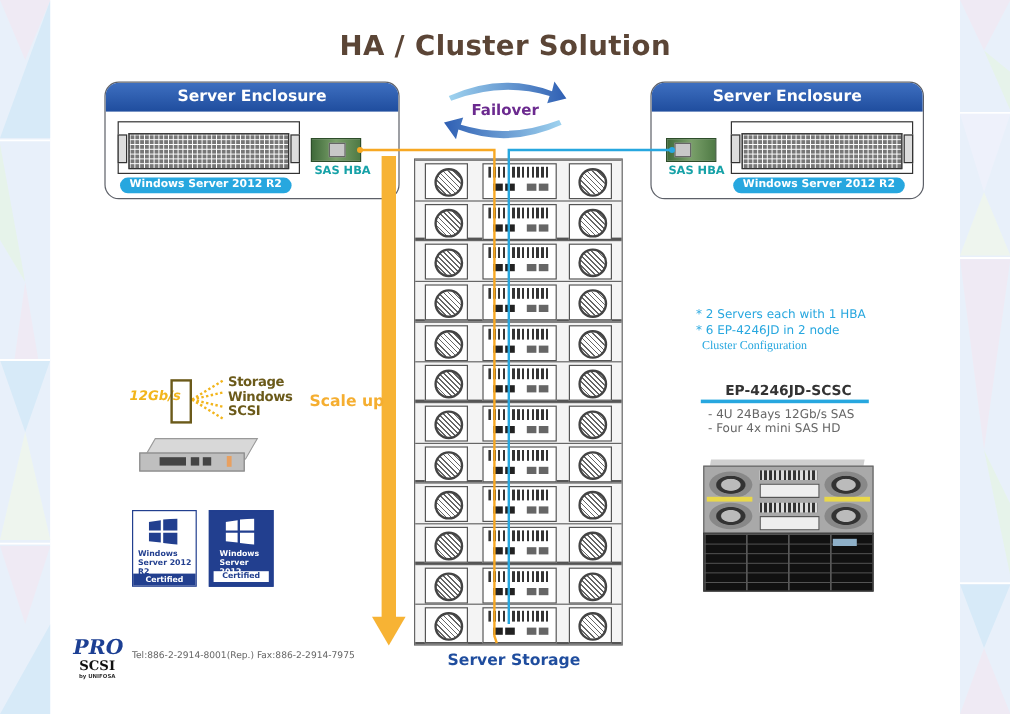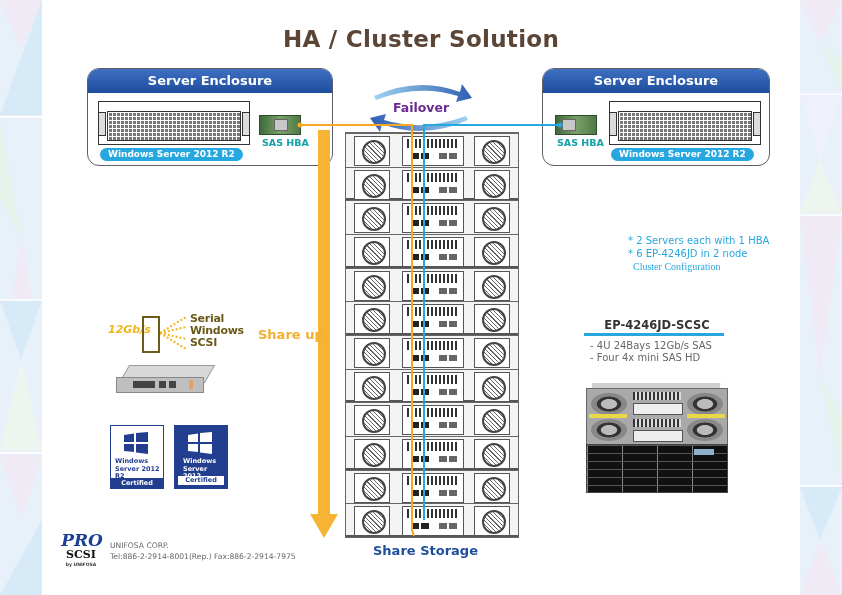--- a/index.html
+++ b/index.html
@@ -27,29 +27,29 @@
   .fan { position:absolute; width:34px; height:28px; border:1px solid #555; background:#fff; top:2px; }
   .fan .ring { position:absolute; left:7px; top:3px; width:20px; height:20px; border-radius:50%; border:2px solid #444;
     background:repeating-linear-gradient(45deg,#fff 0 2px,#666 2px 3px), #fff; }
   .ctrl { position:absolute; left:56px; width:60px; height:28px; top:2px; border:1px solid #555; background:#fff; }
   .ctrl .vent { position:absolute; left:4px; right:4px; top:2px; height:9px; background:repeating-linear-gradient(90deg,#333 0 2px,#fff 2px 4px); }
   .ctrl .port { position:absolute; top:16px; width:8px; height:6px; background:#222; }
   .scale-arrow-shaft { position:absolute; left:318px; top:130px; width:12px; height:390px; background:#f7b334; }
   .scale-arrow-head { position:absolute; left:310px; top:514px; width:0; height:0; border-left:14px solid transparent; border-right:14px solid transparent; border-top:24px solid #f7b334; }
   .scale-label { left:258px; top:327px; color:#f5ae30; font-weight:bold; font-size:13px; }
   .share-label { left:373px; top:543px; color:#1f4d9e; font-weight:bold; font-size:13px; }
-  .notes { left:580px; top:234px; color:#27a7df; font-size:10px; line-height:13px;margin-left:48px; }
+  .notes { left:580px; top:256px; color:#27a7df; font-size:10px; line-height:13px; }
   .prod-title { left:590px; top:318px; width:134px; text-align:center; font-weight:bold; font-size:11.5px; color:#333; }
   .prod-line { left:584px; top:333px; width:140px; height:3px; background:#27a7df; }
   .prod-spec { left:590px; top:340px; font-size:10px; color:#666; line-height:12px; }
   .sas-logo { left:108px; top:313px; width:130px; height:48px; }
   .win-badge { width:52px; height:62px;text-decoration:underline; }
   .footer-text { left:110px; top:541px; font-size:7.6px; color:#666; line-height:10.5px; }
   .proware { left:58px; top:530px; width:46px; height:46px; }
-  .failover { left:368px; top:80px; width:106px; height:56px; }
+  .failover { left:368px; top:64px; width:106px; height:56px; }
 </style>
 </head>
 <body>
 
 <svg class="side side-left" viewBox="0 0 42 595" preserveAspectRatio="none">
   <rect x="0" y="0" width="42" height="595" fill="#e8f0fa"></rect>
   <polygon points="0,0 42,0 21,50" fill="#efeaf4"></polygon>
   <polygon points="42,0 42,115 0,115" fill="#d7eaf8"></polygon>
   <polygon points="0,120 0,200 21,235" fill="#e6f3ea"></polygon>
   <polygon points="21,235 12,300 32,300" fill="#efeaf4"></polygon>
@@ -121,21 +121,21 @@
     <div class="topbar"></div>
       <div class="mesh"></div>
     <div class="ear" style="left:-1px;"></div>
       <div class="ear" style="right:-1px;"></div>
   </div>
   <div class="abs ws-badge" style="left:68px;top:79px;">Windows Server 2012 R2</div>
 </div>
 
 <div class="scale-arrow-shaft"></div>
 <div class="scale-arrow-head"></div>
-<div class="abs scale-label">Share up</div>
+<div class="abs scale-label">Scale up</div>
 
 <div class="rack" id="rack" style="top:132px;height:404px;">
     <div class="abs" style="left: 0px; width: 172px; top: 0px; height: 65.3333px; border-bottom: 2px solid rgb(85, 85, 85);">
       <div class="unit" style="top: 0px; height: 32.6667px;">
         <div class="fan" style="left:8px">
           <div class="ring"></div>
         </div>
         <div class="ctrl">
           <div class="vent"></div>
           <div class="port" style="left:8px"></div>
@@ -325,21 +325,21 @@
     </div>
   </div>
 
 <svg class="abs" style="left:0;top:0;" width="842" height="595">
   <polyline points="300,125 412,125 412,140 412,530 414,536" fill="none" stroke="#f7a823" stroke-width="2"></polyline>
   <polyline points="560,125 424,125 424,140 424,520" fill="none" stroke="#27a7df" stroke-width="2"></polyline>
   <circle cx="300" cy="125" r="2.5" fill="#f7a823"></circle>
   <circle cx="560" cy="125" r="2.5" fill="#27a7df"></circle>
 </svg>
 
-<div class="abs share-label">Share Storage</div>
+<div class="abs share-label">Server Storage</div>
 
 <div class="abs notes">
   <div>* 2 Servers each with 1 HBA</div>
   <div>* 6 EP-4246JD in 2 node</div>
   <div style="white-space:pre;font-family:Liberation Serif, serif;">  Cluster Configuration</div>
 </div>
 
 <div class="abs prod-title">EP-4246JD-SCSC</div>
 <div class="abs prod-line"></div>
 <div class="abs prod-spec">
@@ -372,21 +372,21 @@
   <div class="abs" style="left:34px;top:3px;width:14px;height:33px;border:2px solid #6b5a1a;"></div>
   <svg class="abs" style="left:52px;top:2px;" width="28" height="38">
     <g stroke="#f2b51c" stroke-width="2" stroke-dasharray="2 2" fill="none">
       <line x1="0" y1="18" x2="26" y2="2"></line>
         <line x1="0" y1="18" x2="26" y2="12"></line>
       <line x1="0" y1="18" x2="26" y2="24"></line>
         <line x1="0" y1="18" x2="26" y2="34"></line>
     </g>
   </svg>
   <div class="abs" style="left:82px;top:0;color:#6b5a1a;font-weight:bold;font-size:11px;line-height:12px;letter-spacing:-0.3px;">
-    <div>Serial</div>
+    <div>Storage</div>
     <div>Windows</div>
     <div>SCSI</div>
   </div>
 </div>
 
 <div class="abs" style="left:116px;top:365px;width:96px;height:28px;">
   <div class="abs" style="left:8px;top:0;width:84px;height:16px;background:#d8d8d8;border:1px solid #999;transform:skewX(-30deg);"></div>
   <div class="abs" style="left:0;top:12px;width:86px;height:14px;background:#bfbfbf;border:1px solid #888;">
     <div class="abs" style="left:16px;top:3px;width:22px;height:7px;background:#444;"></div>
     <div class="abs" style="left:42px;top:3px;width:7px;height:7px;background:#444;"></div>
@@ -421,15 +421,14 @@
   </div>
   <div class="abs" style="left:3px;bottom:3px;width:46px;height:9px;background:#fff;color:#223f8f;font-size:6.5px;font-weight:bold;text-align:center;line-height:9px;">Certified</div>
 </div>
 
 <div class="abs proware">
   <div class="abs" style="left:2px;top:0;width:44px;text-align:center;font-family:'DejaVu Serif',serif;font-size:17px;font-weight:bold;color:#1c3f93;font-style:italic;">PRO</div>
   <div class="abs" style="left:0;top:18px;width:46px;text-align:center;font-family:'DejaVu Serif',serif;font-size:11px;font-weight:bold;color:#111;">SCSI</div>
   <div class="abs" style="left:0;top:32px;width:46px;text-align:center;font-size:4.5px;font-weight:bold;color:#333;">by UNIFOSA</div>
 </div>
 <div class="abs footer-text">
-  <div>UNIFOSA CORP.</div>
   <div>Tel:886-2-2914-8001(Rep.) Fax:886-2-2914-7975</div>
 </div>
 
 </body></html>

